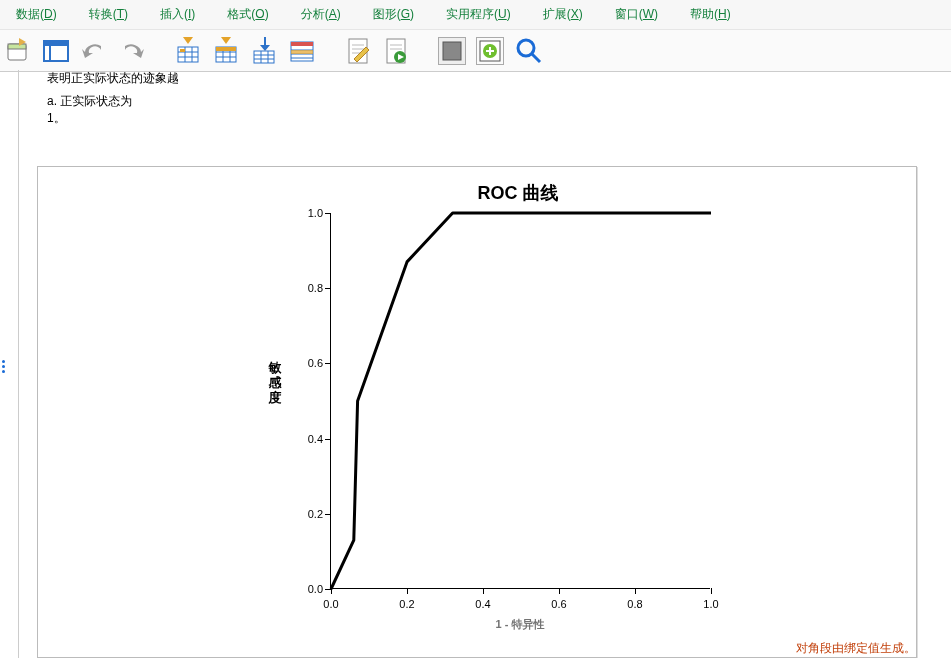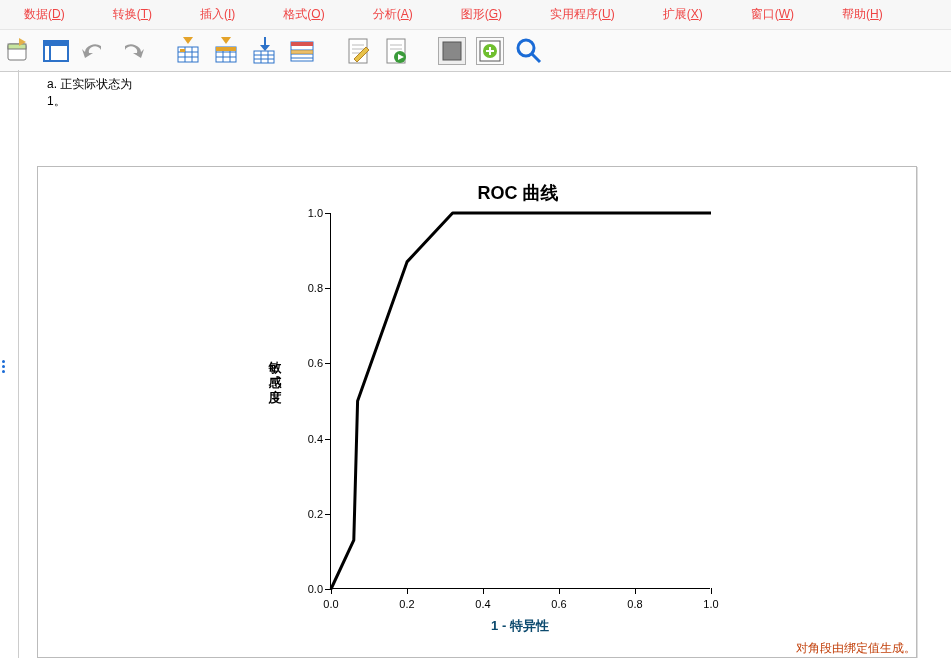--- a/index.html
+++ b/index.html
@@ -12,22 +12,22 @@
   overflow: hidden;
   position: relative;
 }
 .menubar {
   display: flex;
   background: #f7f7f7;
   border-bottom: 1px solid #e6e6e6;
   padding: 4px 0;
 }
 .menubar .item {
-  padding: 2px 24px;
-  color: #ef4444;
+  padding: 2px 16px;
+  color: #15803d;
   cursor: default;
 }
 .menubar .item u { text-decoration: underline; }
 .toolbar {
   display: flex;
   align-items: center;
   gap: 10px;
   padding: 4px 4px;
   background: #fafafa;
   border-bottom: 1px solid #ccc;
@@ -67,21 +67,21 @@
   position: absolute; left: 62px; top: 32px; width: 380px; height: 376px;
   border-left: 1px solid #000; border-bottom: 1px solid #000;
 }
 .ylabel {
   position: absolute; left: 0px; top: 180px;
   font-size: 13px; font-weight: bold; color: #000;
   width: 14px; text-align: center; line-height: 1.15;
 }
 .xlabel {
   position: absolute; left: 62px; top: 436px; width: 380px;
-  text-align: center; font-size: 13px; font-weight: bold; color: #0c4a6e;
+  text-align: center; font-size: 11px; font-weight: bold; color: #737373;
 }
 .caption {
   position: absolute; left: 0; bottom: 0; width: 100%;
   text-align: right; font-size: 12px; color: #c2410c;
 }
 .tick-y { position: absolute; left: -6px; width: 6px; height: 1px; background: #000; }
 .tick-y-label { position: absolute; left: -36px; width: 28px; text-align: right; font-size: 11px; color: #000; transform: translateY(-50%); }
 .tick-x { position: absolute; bottom: -6px; height: 6px; width: 1px; background: #000; }
 .tick-x-label { position: absolute; bottom: -22px; font-size: 11px; color: #000; transform: translateX(-50%); }
 .roc-line { position: absolute; left: 0; top: 0; overflow: visible; }
@@ -213,20 +213,21 @@
 
 <div class="grip">
   <span></span>
     <span></span>
     <span></span>
 </div>
 
 <div class="content">
 
   <div class="note">
+    <div>表明正实际状态的迹象越</div>
     <div class="sub">
       <span>a. </span><span>正实际状态为</span>
       <div style="margin-left:0">1。</div>
     </div>
   </div>
 
   <div class="chart-frame">
     <div class="chart-inner">
       <div class="chart-title">ROC 曲线</div>
 

